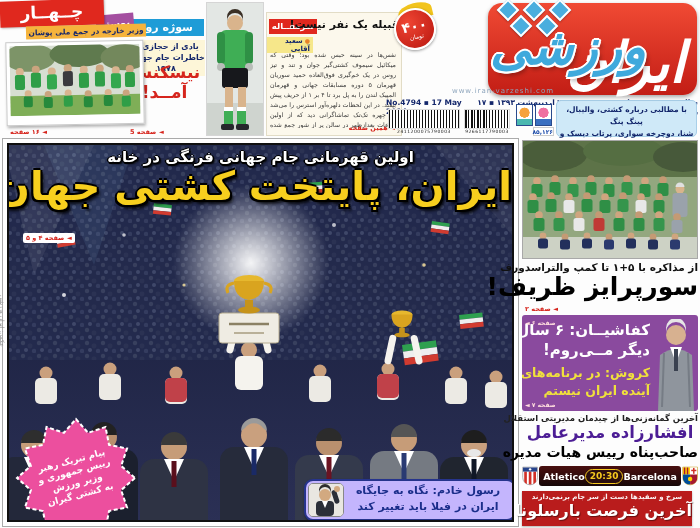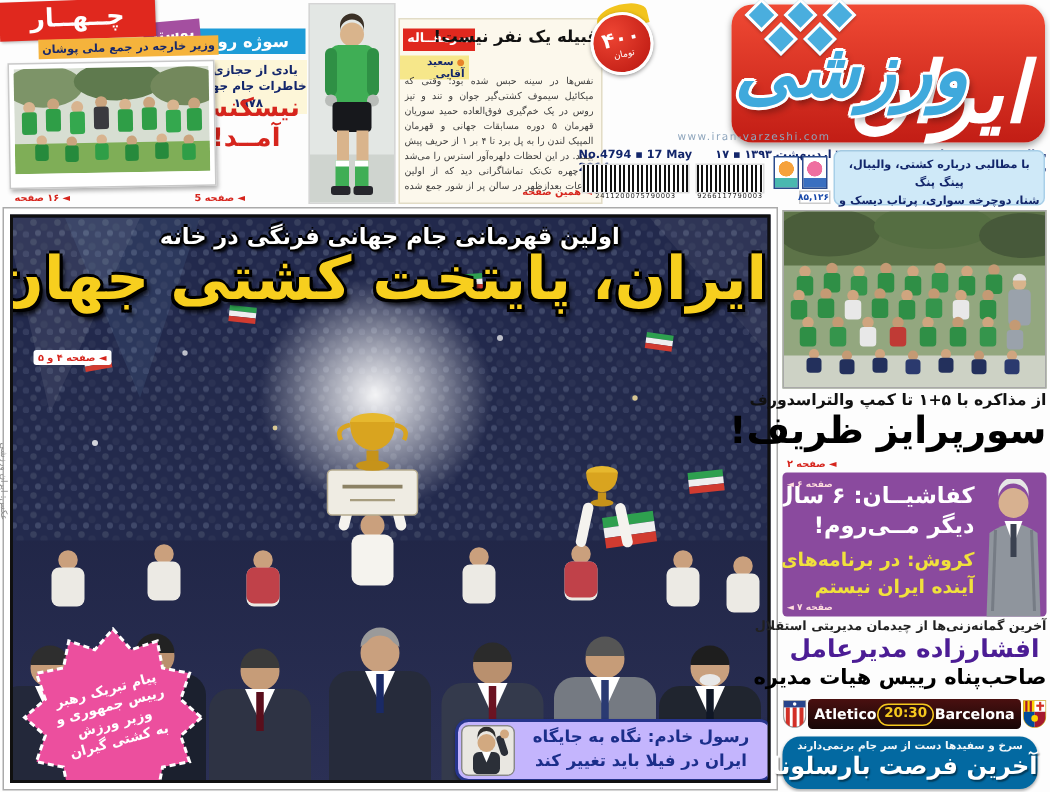--- a/index.html
+++ b/index.html
@@ -84,21 +84,21 @@
   .pl2 { top:26px; color:#fff; font-size:15px; }
   .pl3 { top:50px; color:#f0e13c; font-size:12.5px; }
   .pl4 { top:68px; color:#f0e13c; font-size:12.5px; }
   .pref { position:absolute; left:3px; color:#ffdede; font-size:6px; font-weight:bold; }
   .est-kicker { left:522px; top:413px; width:176px; text-align:center; color:#222; font-size:8.5px; font-weight:800; }
   .est1 { left:522px; top:423px; width:176px; text-align:center; color:#4c1d95; font-size:16.5px; font-weight:800; }
   .est2 { left:522px; top:444px; width:176px; text-align:center; color:#000; font-size:14px; font-weight:700; }
   .match-bar { left:522px; top:463px; width:176px; height:26px; display:flex; direction:ltr; align-items:center; gap:1px; }
   .match-strip { flex:1; height:20px; background:linear-gradient(#4a1010,#170707); border-radius:3px; display:flex; align-items:center; justify-content:space-between; padding:0 4px; color:#fff; font-size:9.5px; font-weight:bold; }
   .match-time { background:#2a0d0d; border:1.5px solid #f5c81e; border-radius:9px; color:#f5c81e; font-size:9px; font-weight:bold; padding:0 4px; line-height:13px; }
-  .barca-box { left:522px; top:491px; width:170px; height:35px; background:#0369a1; border-radius:12px; color:#fff; text-align:center; box-shadow:0 1px 2px rgba(0,0,0,.3); }
+  .barca-box { left:522px; top:491px; width:170px; height:35px; background:#b91c1c; border-radius:0; color:#fff; text-align:center; box-shadow:0 1px 2px rgba(0,0,0,.3); }
   .barca-kicker { font-size:7px; font-weight:bold; margin-top:2px; opacity:.95; }
   .barca-headline { font-size:16px; font-weight:800; text-shadow:1px 1px 1px rgba(0,0,0,.45); }
 </style>
 </head>
 <body>
 
 <div class="page">
 
   <div class="abs poster-band">چــهــار</div>
   <div class="abs poster-chip">پوستر</div>

